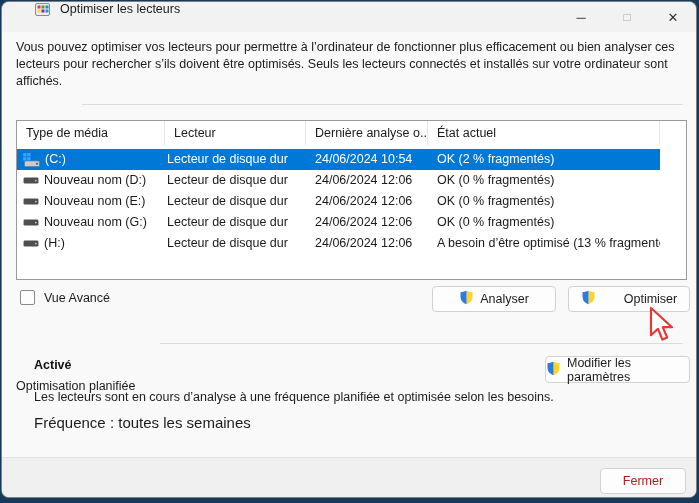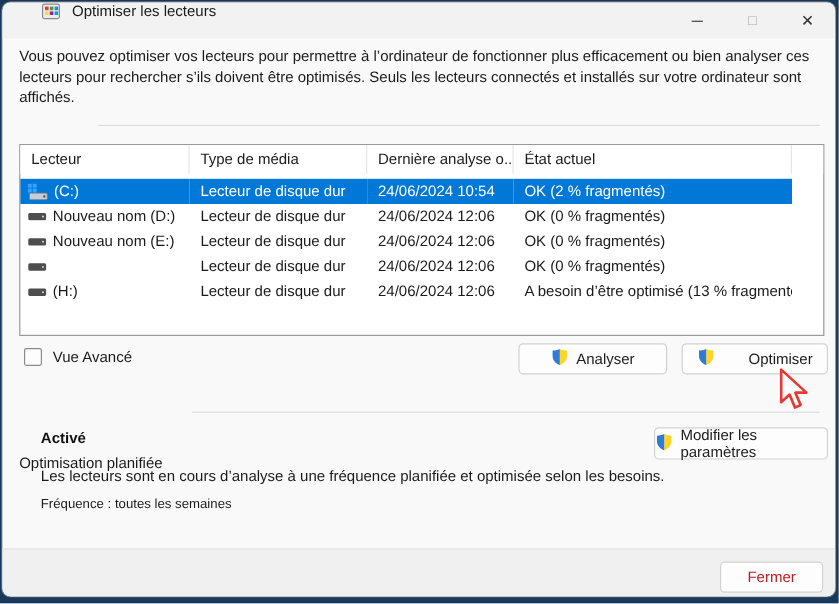--- a/index.html
+++ b/index.html
@@ -46,21 +46,21 @@
        box-sizing:border-box;cursor:default;}
   #btn-analyze{left:430px;top:284px;width:124px;}
   #btn-optimize{left:566px;top:284px;width:122px;gap:28px;}
   #btn-settings{left:543px;top:354px;width:145px;height:27px;}
   #btn-close-dlg{right:10px;top:10px;width:86px;height:26px;position:absolute;background:#fdfdfd;
        border:1px solid #d2d2d2;border-radius:4px;display:flex;align-items:center;justify-content:center;
        font-size:12.5px;color:#b91c1c;box-sizing:border-box;}
   
   .sched-status{position:absolute;left:32px;top:356px;font-size:12.5px;font-weight:bold;color:#111;}
   .sched-desc{position:absolute;left:32px;top:388px;font-size:12.5px;color:#1b1b1b;}
-  .sched-freq{position:absolute;left:32px;top:412px;font-size:11px;color:#1b1b1b;}
+  .sched-freq{position:absolute;left:32px;top:412px;font-size:15px;color:#1b1b1b;}
   
   .footer{position:absolute;left:0;right:0;top:455px;bottom:0;background:#f0f0f0;border-top:1px solid #e3e3e3;}
   
   .cursor{position:absolute;left:646px;top:304px;pointer-events:none;}
 </style>
 </head>
 <body>
 
 <div id="screen">
   <div class="window">
@@ -85,22 +85,22 @@
       </div>
     </div>
 
     <div class="desc">Vous pouvez optimiser vos lecteurs pour permettre à l’ordinateur de fonctionner plus efficacement ou bien analyser ces lecteurs pour rechercher s’ils doivent être optimisés. Seuls les lecteurs connectés et installés sur votre ordinateur sont affichés.</div>
 
     <div class="group-label" style="left:14px;top:94px;">État</div>
     <div class="group-line" style="left:80px;right:13px;top:102px;"></div>
 
     <div class="listview">
       <div class="lv-header">
+        <div class="hc c2">Type de média</div>
         <div class="hc c1">Lecteur</div>
-        <div class="hc c2">Type de média</div>
         <div class="hc c3">Dernière analyse o...</div>
         <div class="hc c4">État actuel</div>
         <div class="hc cf"></div>
       </div>
       <div class="lv-rows">
 
         <div class="row selected">
           <div class="cell c1 first">
             <span class="dicon">
               <svg viewBox="0 0 18 15" width="17" height="14">
@@ -153,20 +153,21 @@
         </div>
 
         <div class="row">
           <div class="cell c1 first">
             <span class="dicon">
               <svg viewBox="0 0 18 8" width="16" height="7">
                   <rect x="0.5" y="0.5" width="17" height="7" rx="1.5" fill="#4e4e4e"></rect>
                   <circle cx="14.5" cy="4" r="1" fill="#cfcfcf"></circle>
                 </svg>
             </span>
+            <span>Nouveau nom (G:)</span>
           </div>
           <div class="cell c2">Lecteur de disque dur</div>
           <div class="cell c3">24/06/2024 12:06</div>
           <div class="cell c4">OK (0 % fragmentés)</div>
           <div class="cell cf"></div>
         </div>
 
         <div class="row">
           <div class="cell c1 first">
             <span class="dicon">

